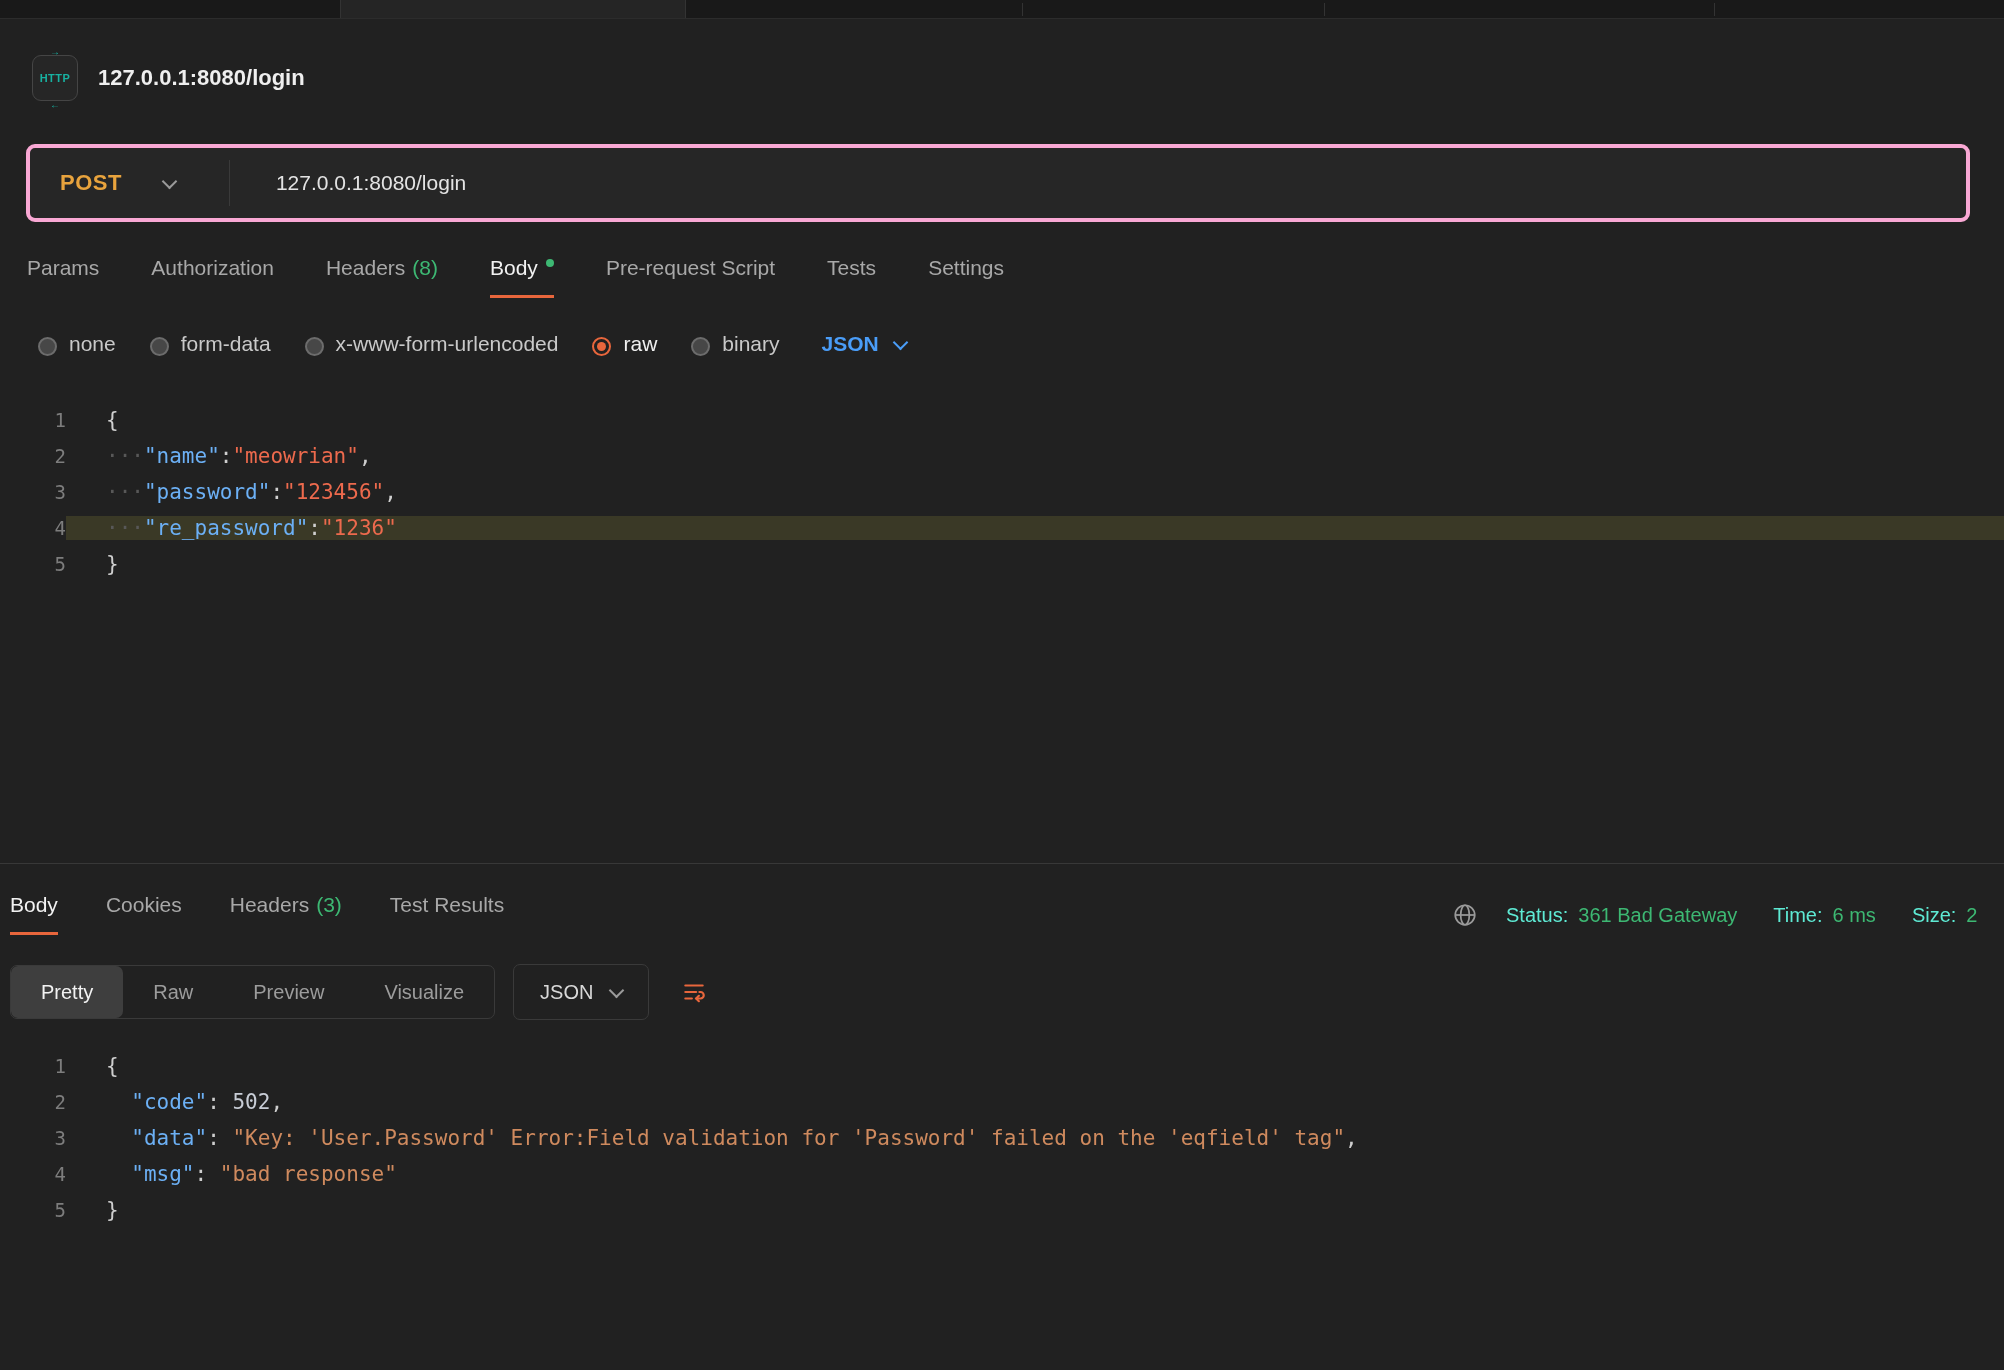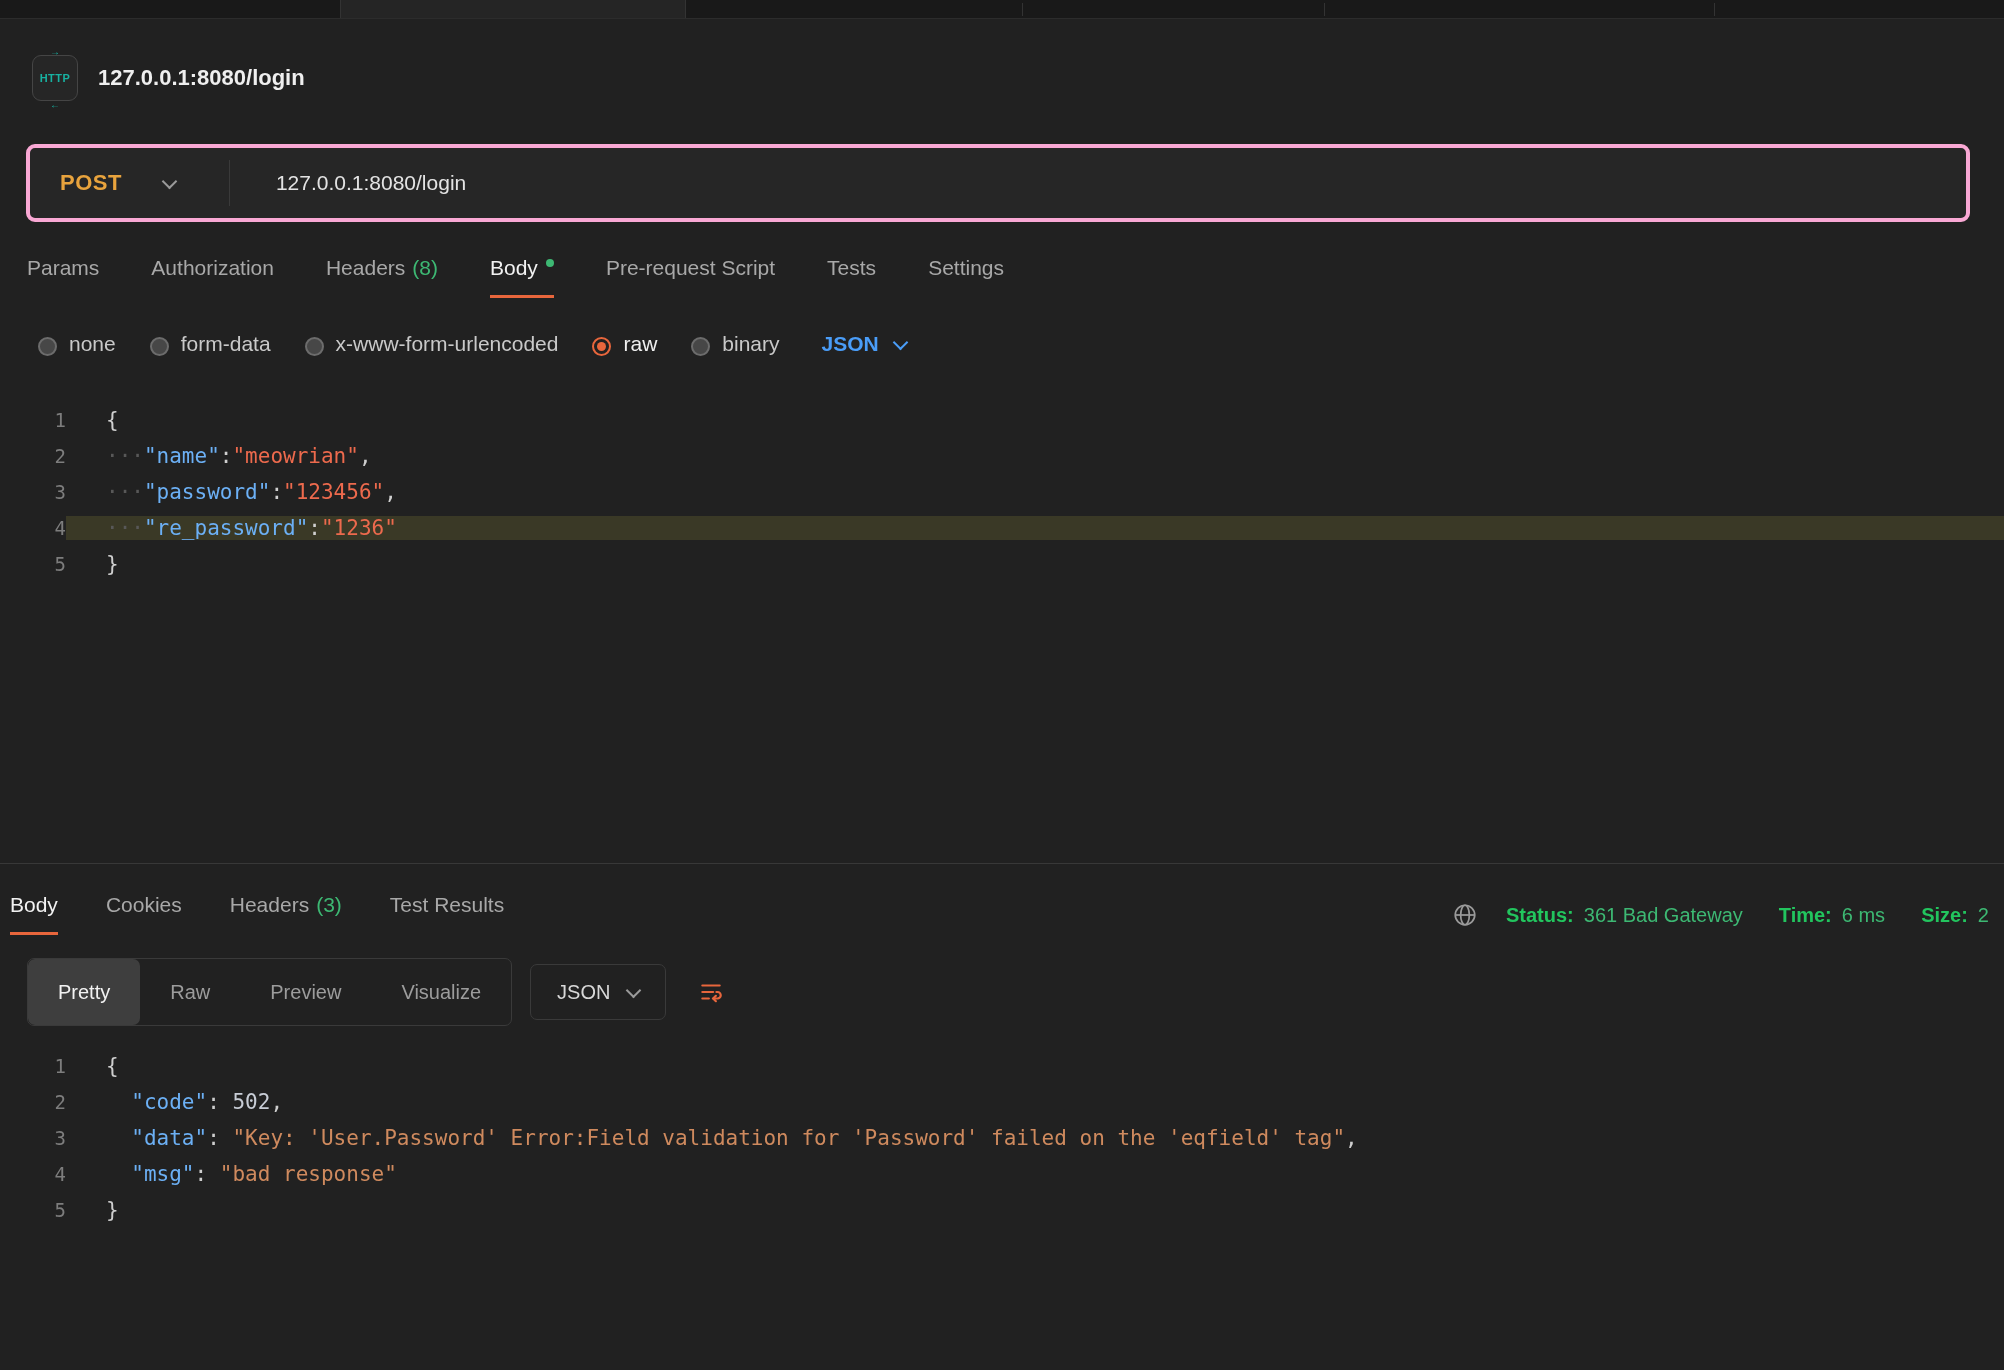--- a/index.html
+++ b/index.html
@@ -64,28 +64,28 @@
   .t-ws{color:#585858;}
   .editor-request .t-str{color:var(--str_request);}
   .editor-response .t-str{color:var(--str_response);}
 
   
   .hdiv{position:absolute;left:0;top:863px;width:100%;height:1px;background:#383838;}
 
   
   .resp-tabs{position:absolute;left:10px;top:893px;display:flex;gap:48px;font-size:21px;color:#a8a8a8;}
   .resp-meta{position:absolute;left:1452px;top:902px;display:flex;align-items:center;gap:10px;white-space:nowrap;font-size:20px;}
-  .meta-label{color:#22c55e;font-weight:bold;}
+  .meta-label{color:#5eead4;}
   .meta-value{color:var(--green);}
   .meta-gap{width:16px;}
   .globe{margin-right:18px;display:flex;align-items:center;}
 
   
   .resp-toolbar{position:absolute;left:10px;top:963px;display:flex;align-items:center;gap:18px;height:58px;}
-  .seg-group{display:flex;border:1px solid #3a3a3a;border-radius:7px;overflow:hidden;height:68px;box-sizing:border-box;margin-left:17px;}
+  .seg-group{display:flex;border:1px solid #3a3a3a;border-radius:7px;overflow:hidden;height:54px;box-sizing:border-box;}
   .seg{padding:0 30px;display:flex;align-items:center;font-size:20px;color:#9c9c9c;cursor:pointer;}
   .seg.active{background:#3e3e3e;color:#f2f2f2;border-radius:7px;}
   .json-dd{height:56px;border:1px solid #3a3a3a;border-radius:7px;display:flex;align-items:center;gap:18px;
            padding:0 26px;box-sizing:border-box;color:#d8d8d8;font-size:20px;cursor:pointer;}
   .wrap-btn{width:54px;height:56px;display:flex;align-items:center;justify-content:center;cursor:pointer;}
 </style>
 </head>
 <body>
 
 <div class="app">

